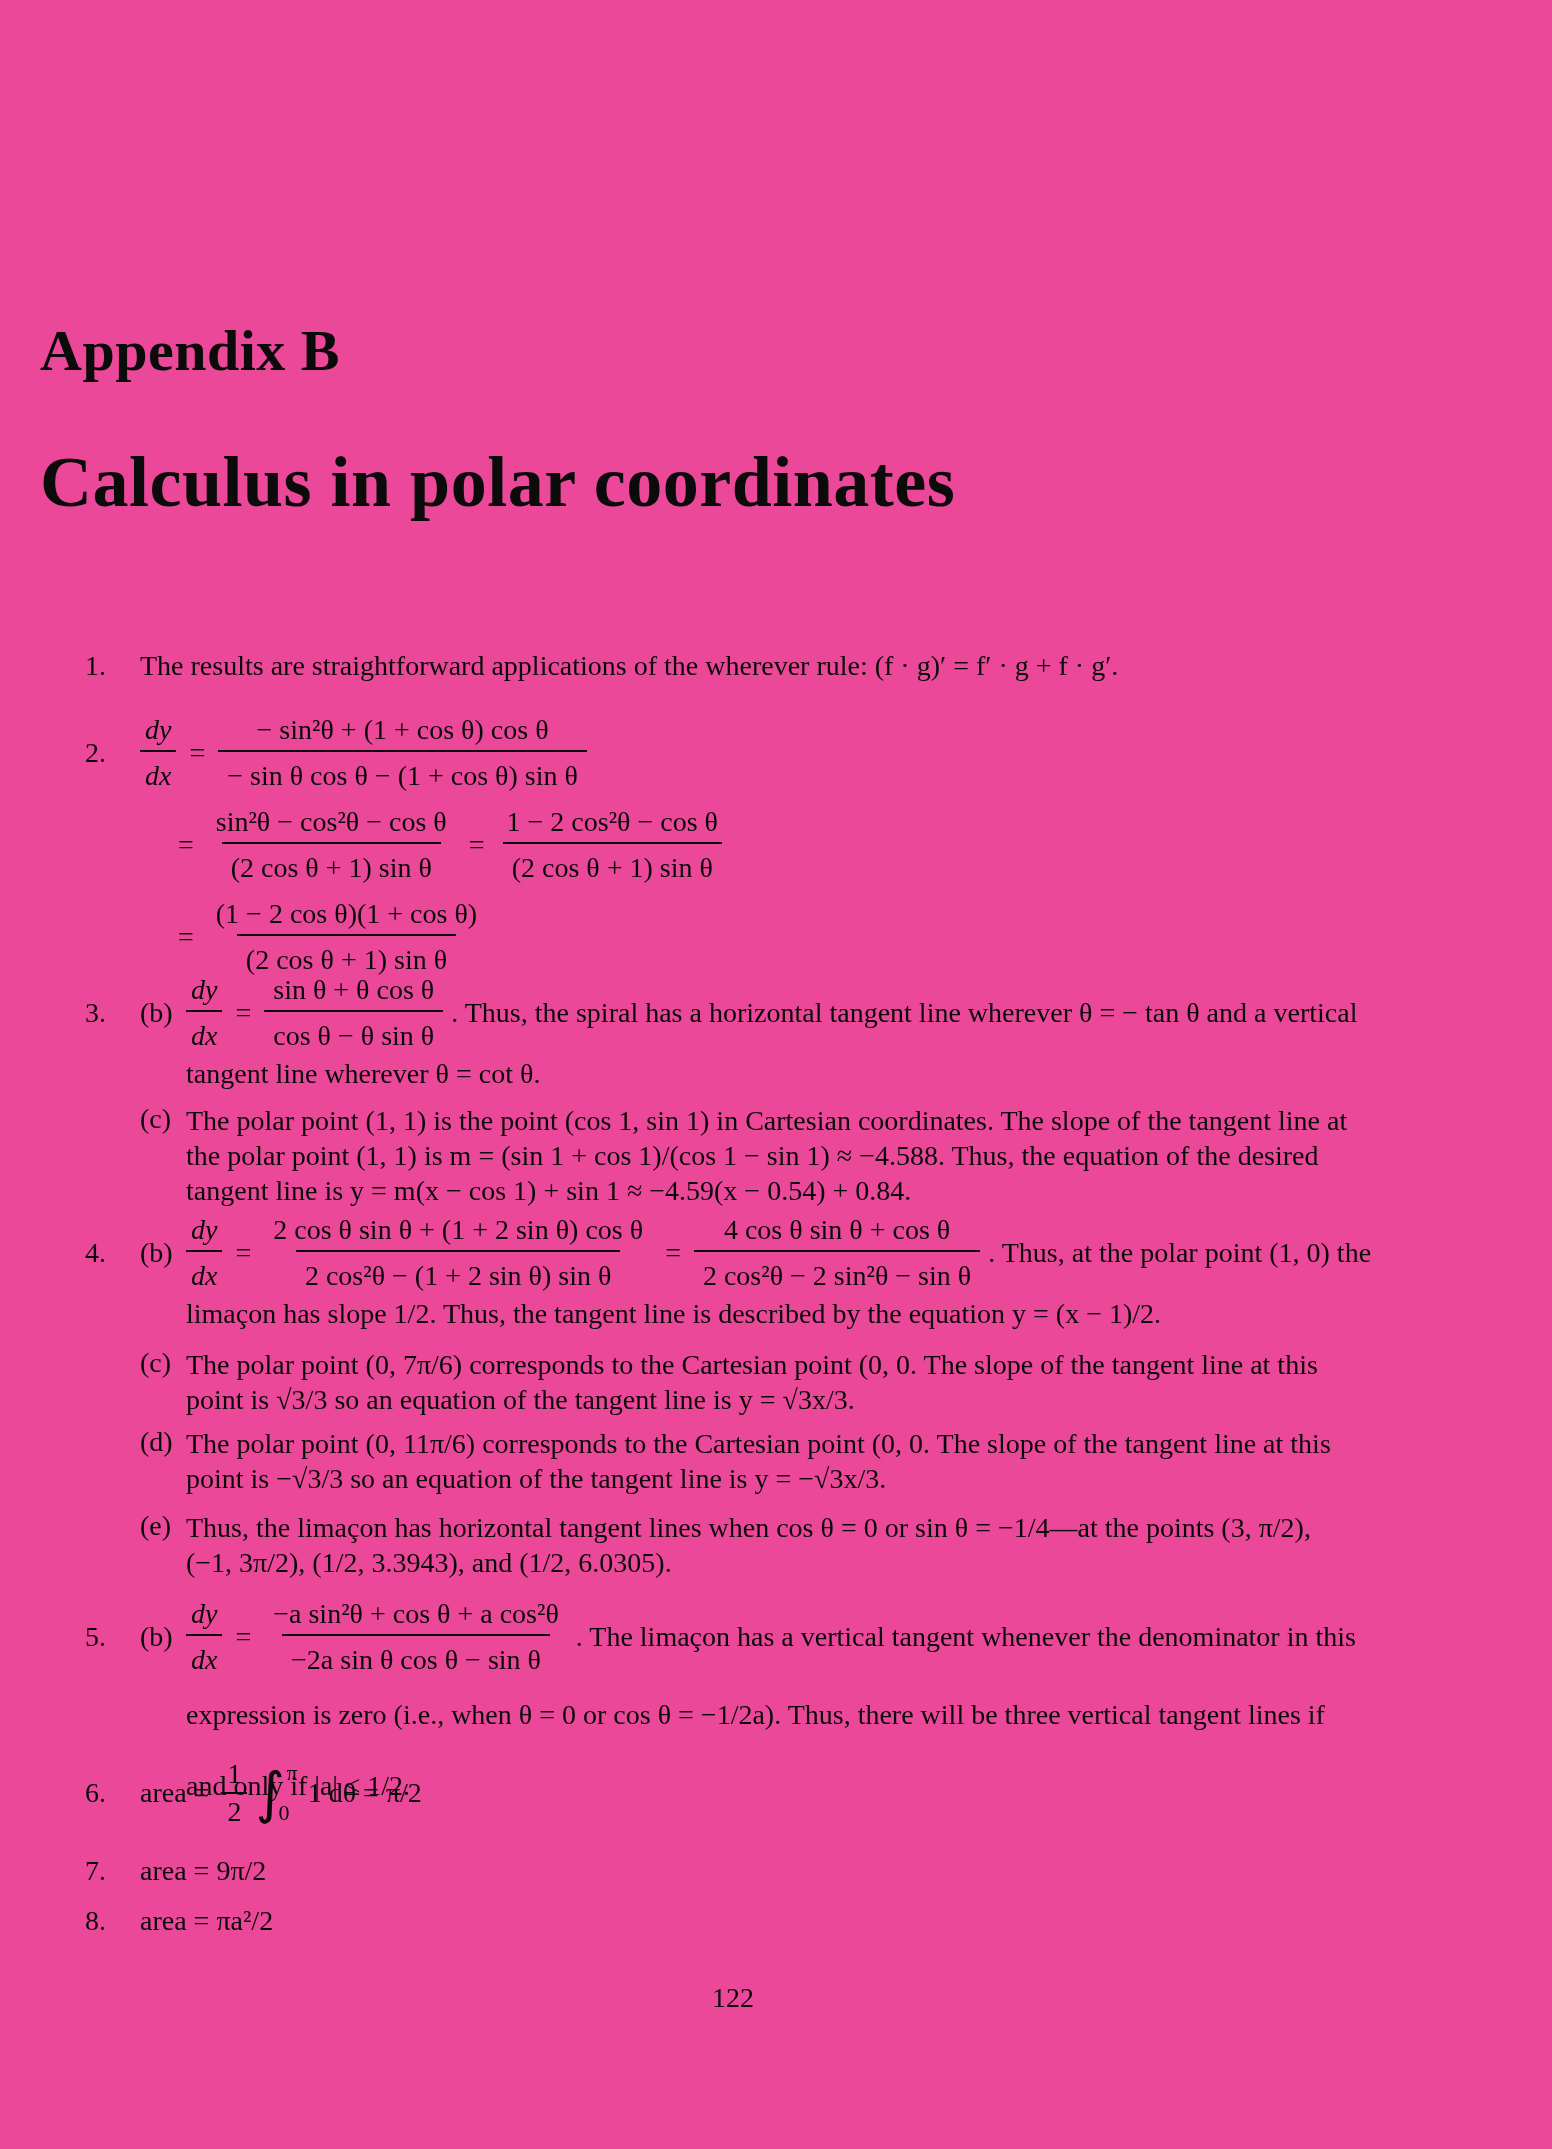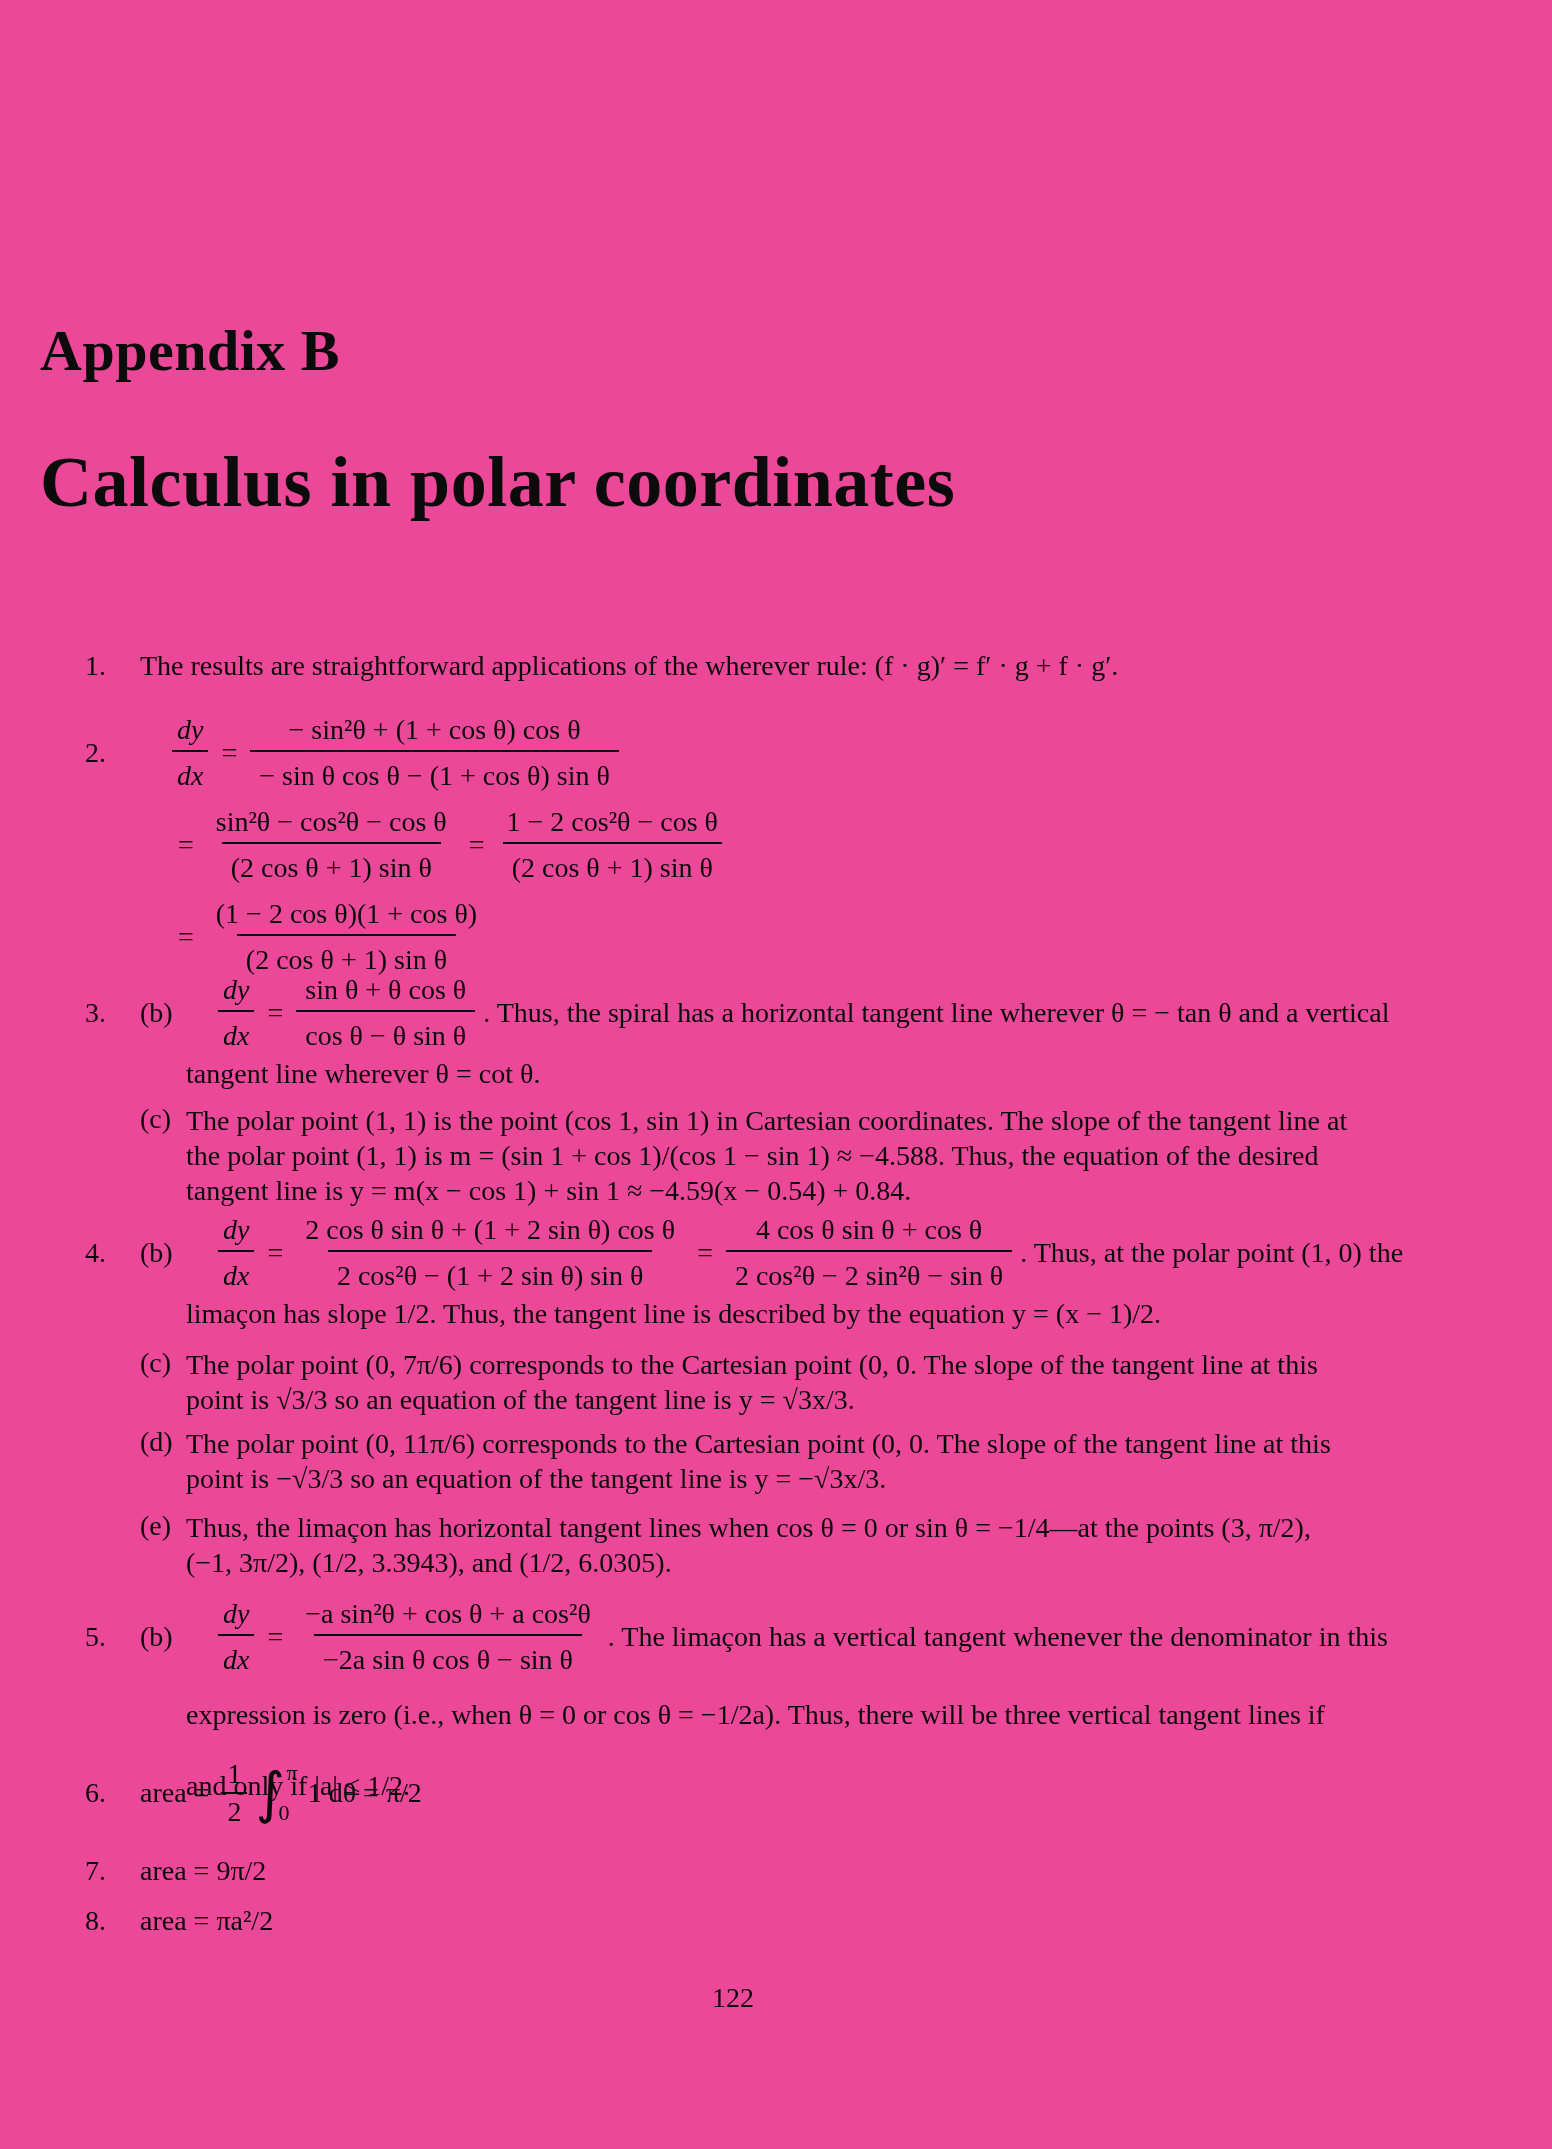--- a/index.html
+++ b/index.html
@@ -23,21 +23,21 @@
   .num { width: 55px; flex-shrink: 0; }
   .slabel { width: 46px; flex-shrink: 0; }
   .txt { white-space: nowrap; }
   .lines div { line-height: 35px; white-space: nowrap; }
   .line2 { line-height: 35px; white-space: nowrap; }
 
   .frac { display: inline-flex; flex-direction: column; align-items: center; text-align: center; }
   .frac .fn { display: block; padding: 2px 9px 4px; }
   .frac .fd { display: block; border-top: 2.5px solid #0b0b0b; padding: 8px 9px 2px; }
   .lhs { font-style: italic; }
-  .lhs .fn, .lhs .fd { padding-left: 5px; padding-right: 5px; margin-left: 32px; }
+  .lhs .fn, .lhs .fd { padding-left: 5px; padding-right: 5px; }
   .eq { margin: 0 13px; }
   .after { margin-left: 8px; white-space: nowrap; }
 
   .indent2 { margin-left: 93px; margin-top: 10px; }
   .subitem { display: flex; align-items: flex-start; }
   .wrapline { margin-left: 101px; margin-top: 36px; }
 
   .int-sign { font-family: "DejaVu Sans", sans-serif; font-size: 56px; line-height: 70px; }
   .int-bounds { display: flex; flex-direction: column; justify-content: space-between; height: 66px; font-size: 22px; margin-left: 2px; margin-right: 10px; }
   .int-bounds .ub { align-self: flex-start; }

